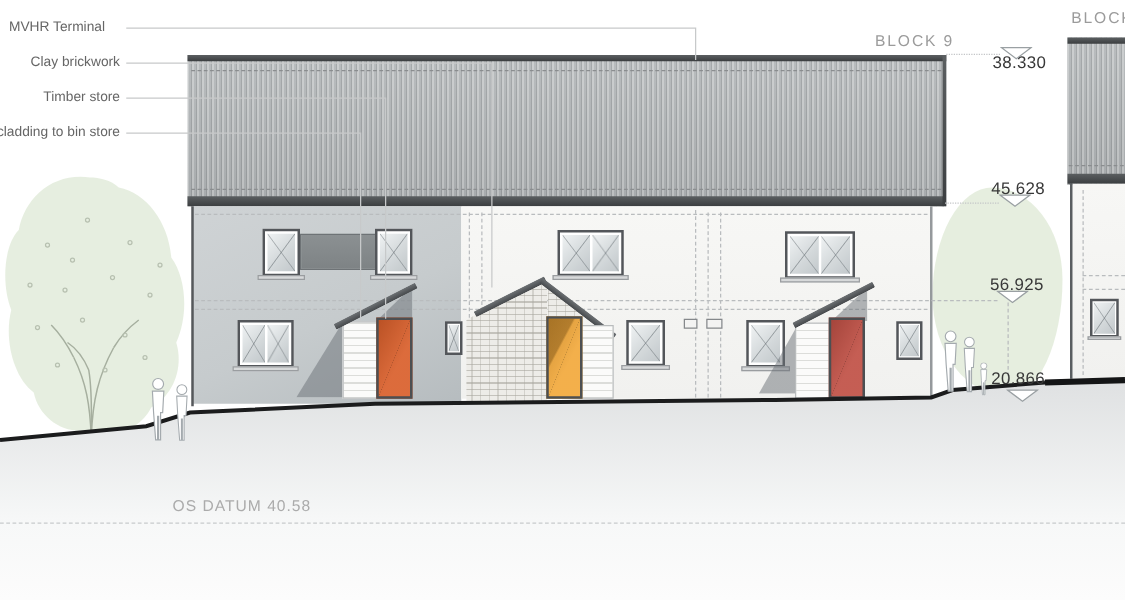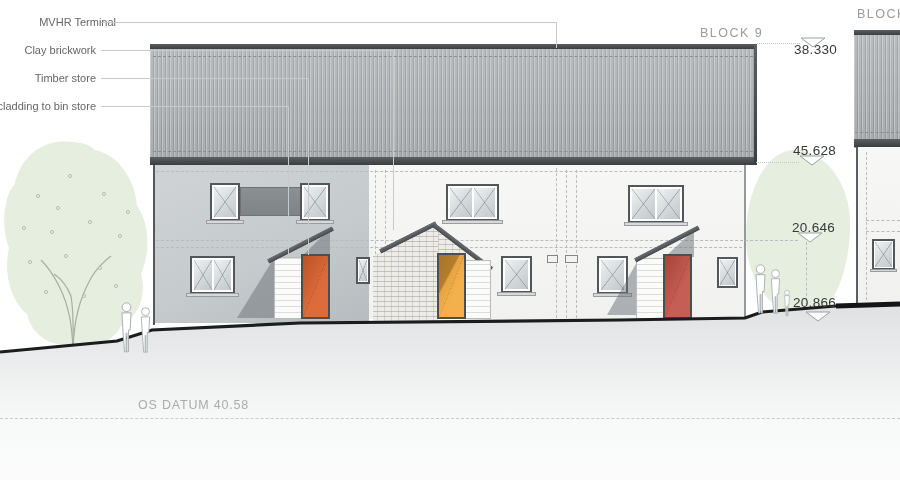--- a/index.html
+++ b/index.html
@@ -241,21 +241,21 @@
       <path d="M5.6,10.5 L14.4,10.5 L13.5,27 L11.9,27 L11.9,48 L10.4,48 L10.4,30 L9.6,30 L9.6,48 L8.1,48 L6.5,27 Z"></path>
     </g>
   </svg>
   <svg class="abs" style="left:781px;top:290px;width:12px;height:28px" viewBox="0 0 20 52">
     <g fill="#fff" stroke="#a4aaae" stroke-width="1.2">
       <circle cx="10" cy="5" r="4.6"></circle>
       <path d="M5.6,10.5 L14.4,10.5 L13.5,27 L11.9,27 L11.9,48 L10.4,48 L10.4,30 L9.6,30 L9.6,48 L8.1,48 L6.5,27 Z"></path>
     </g>
   </svg>
 
-  <div class="abs callout" style="left:0;top:16px;width:116px">MVHR Terminal</div>
+  <div class="abs callout" style="left:0;top:16px;width:84px">MVHR Terminal</div>
   <div class="abs callout" style="left:0;top:44px;width:96px">Clay brickwork</div>
   <div class="abs callout" style="left:0;top:72px;width:96px">Timber store</div>
   <div class="abs callout" style="left:-8px;top:100px;width:104px">cladding to bin store</div>
 
   <div class="abs lead-h" style="left:101px;top:22px;width:455px"></div>
   <div class="abs lead-v" style="left:556px;top:22px;height:26px"></div>
   <div class="abs lead-h" style="left:101px;top:50px;width:292px"></div>
   <div class="abs lead-v" style="left:393px;top:50px;height:180px"></div>
   <div class="abs lead-h" style="left:101px;top:78px;width:207px"></div>
   <div class="abs lead-v" style="left:308px;top:78px;height:177px"></div>
@@ -270,21 +270,21 @@
       <polygon points="1,1 25,1 13,10" fill="#fff" stroke="#9aa0a3"></polygon>
     </svg>
   <div class="abs dot-h" style="left:757px;top:43px;width:43px"></div>
 
   <div class="abs level-text" style="left:793px;top:143px">45.628</div>
   <svg class="abs" style="left:799px;top:155px;width:26px;height:11px" viewBox="0 0 26 11">
       <polygon points="1,1 25,1 13,10" fill="#fff" stroke="#9aa0a3"></polygon>
     </svg>
   <div class="abs dot-h" style="left:756px;top:162px;width:43px"></div>
 
-  <div class="abs level-text" style="left:792px;top:220px">20.646</div>
+  <div class="abs level-text" style="left:792px;top:220px">56.925</div>
   <svg class="abs" style="left:797px;top:232px;width:26px;height:11px" viewBox="0 0 26 11">
       <polygon points="1,1 25,1 13,10" fill="#fff" stroke="#9aa0a3"></polygon>
     </svg>
   <div class="abs dash-v" style="left:806px;top:242px;height:64px"></div>
 
   <div class="abs level-text" style="left:793px;top:295px">20.866</div>
   <svg class="abs" style="left:805px;top:311px;width:26px;height:11px" viewBox="0 0 26 11">
       <polygon points="1,1 25,1 13,10" fill="#fff" stroke="#9aa0a3"></polygon>
     </svg>
 

